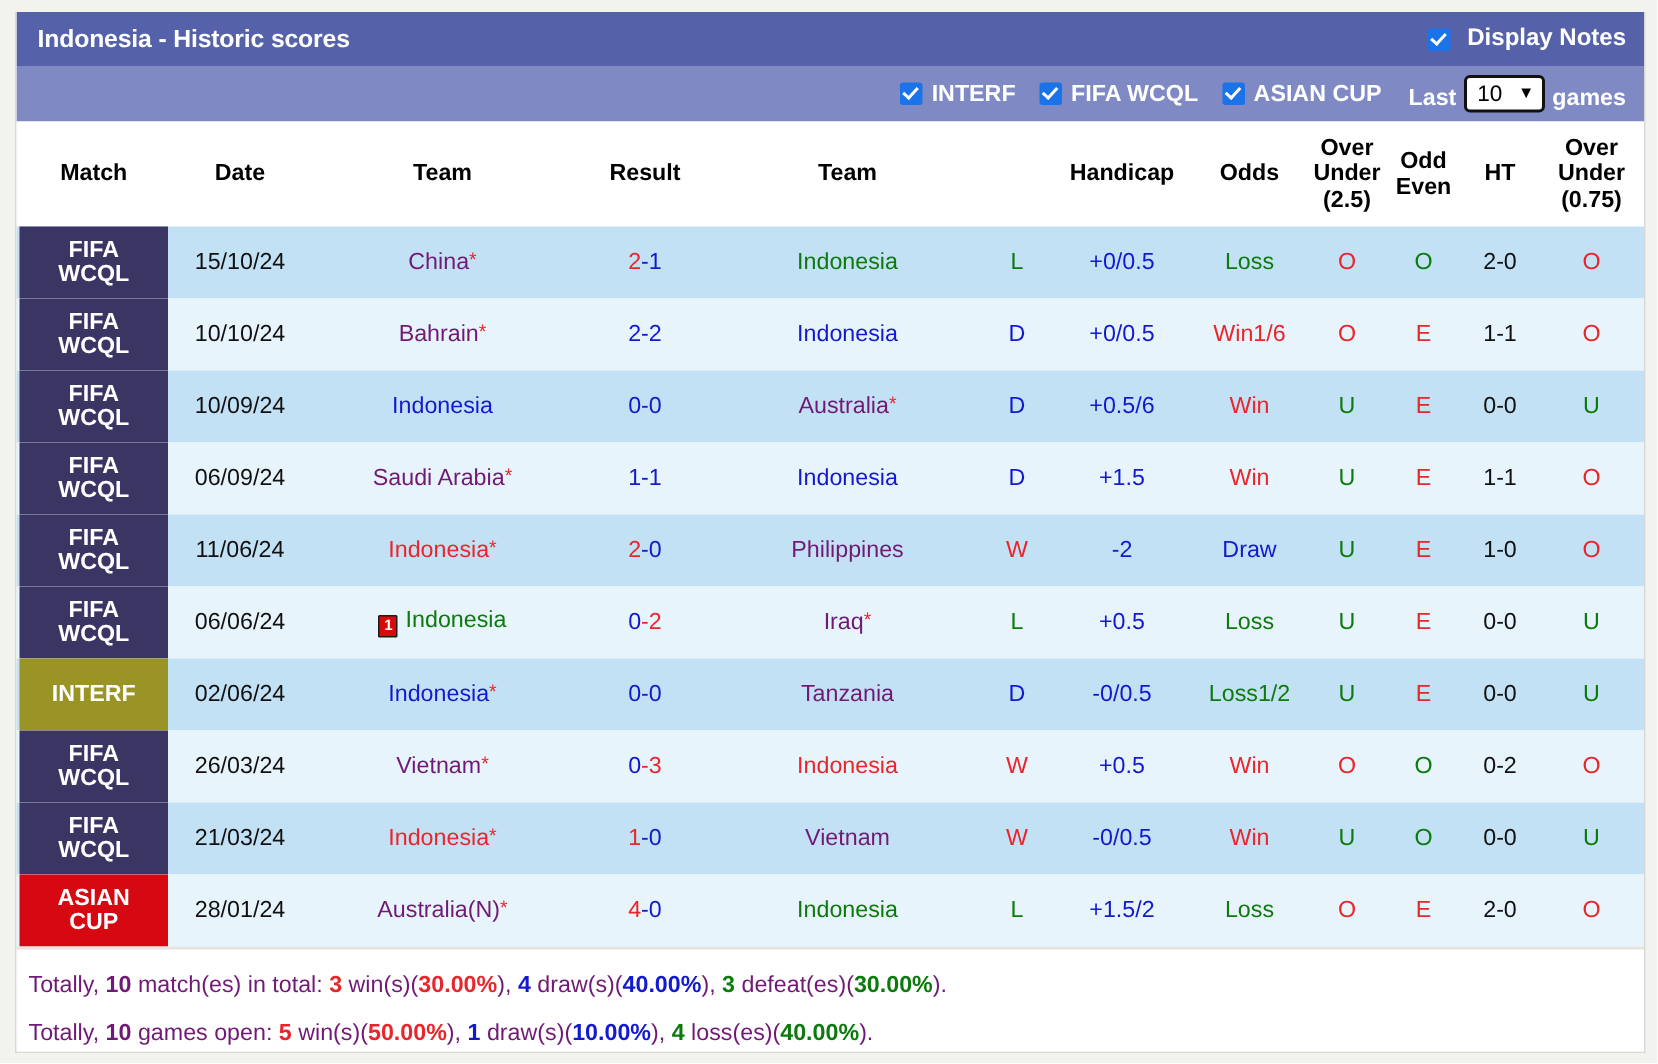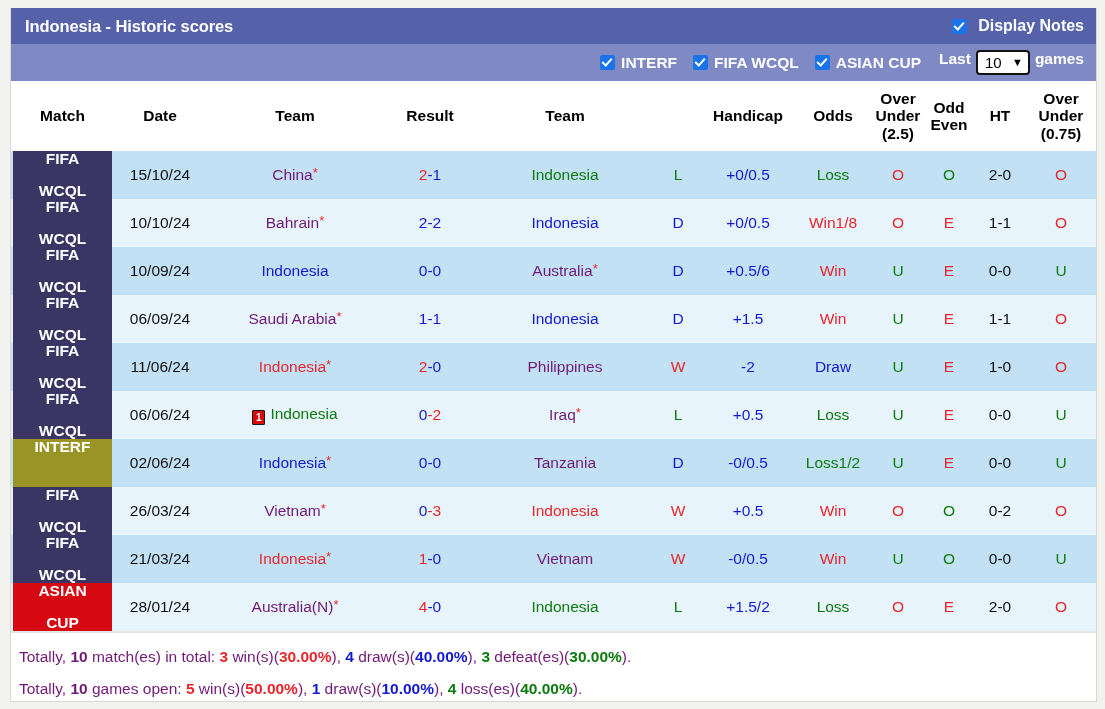--- a/index.html
+++ b/index.html
@@ -68,21 +68,21 @@
     gap: 6px;
     margin-left: 16px;
   }
   .filter-label {
     color: #ffffff;
     font-size: 15.5px;
     font-weight: bold;
   }
   .last-group {
     display: flex;
-    align-items: flex-start;
+    align-items: flex-end;
     margin-left: 18px;
     gap: 5px;
   }
   .select-box {
     display: inline-flex;
     align-items: center;
     justify-content: space-between;
     background: #ffffff;
     border: 2px solid #111111;
     border-radius: 4px;
@@ -146,21 +146,21 @@
 
   
   td.match-cell {
     padding: 0;
     height: 48px;
     width: 103px;
   }
   .badge {
     display: flex;
     align-items: center;
-    justify-content: space-between;
+    justify-content: center;
     height: 48px;
     color: #ffffff;
     font-weight: bold;
     font-size: 15.5px;
     line-height: 1.04;
     text-align: center;
     flex-direction: column;
   }
   .badge span { display: block; }
 
@@ -313,21 +313,21 @@
                 <span>FIFA</span>
                 <span>WCQL</span>
               </div>
             </td>
             <td>10/10/24</td>
             <td class="team-cell"><span class="c-black">Bahrain</span><span class="star">*</span></td>
             <td><span class="c-blue">2</span><span class="c-blue">-2</span></td>
             <td class="team-cell"><span class="c-blue">Indonesia</span></td>
             <td><span class="c-blue">D</span></td>
             <td><span class="c-blue">+0/0.5</span></td>
-            <td><span class="c-red">Win1/8</span></td>
+            <td><span class="c-red">Win1/6</span></td>
             <td><span class="c-red">O</span></td>
             <td><span class="c-red">E</span></td>
             <td>1-1</td>
             <td><span class="c-red">O</span></td>
           </tr>
           <tr class="row-odd">
             <td class="match-cell">
               <div class="badge" style="background: rgb(59, 53, 100); color: rgb(255, 255, 255);">
                 <span>FIFA</span>
                 <span>WCQL</span>

